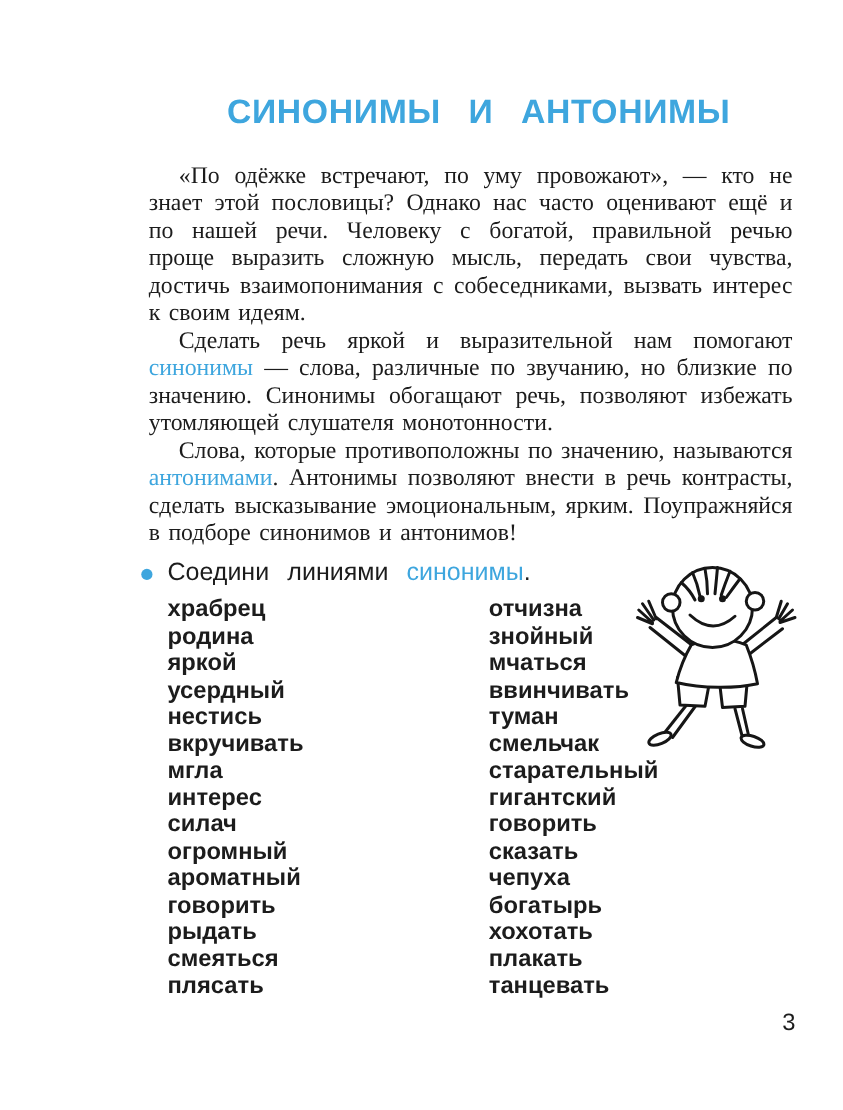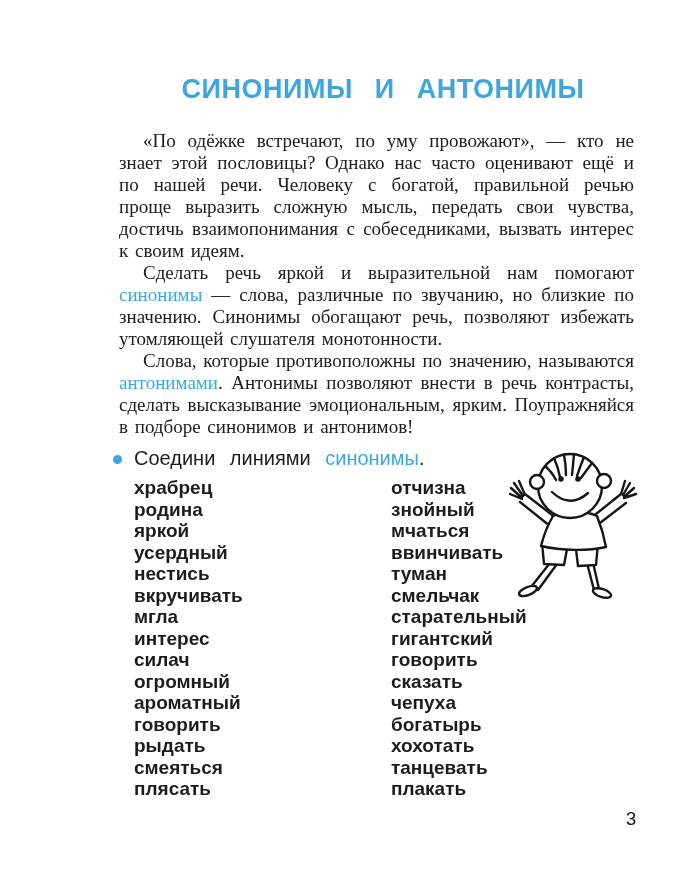--- a/index.html
+++ b/index.html
@@ -100,22 +100,22 @@
       <div class="word">ввинчивать</div>
       <div class="word">туман</div>
       <div class="word">смельчак</div>
       <div class="word">старательный</div>
       <div class="word">гигантский</div>
       <div class="word">говорить</div>
       <div class="word">сказать</div>
       <div class="word">чепуха</div>
       <div class="word">богатырь</div>
       <div class="word">хохотать</div>
+      <div class="word">плакать</div>
       <div class="word">танцевать</div>
-      <div class="word">плакать</div>
     </div>
 
   <div class="illustration">
     <svg viewBox="0 0 195 170" width="195" height="170">
       <g fill="none" stroke="#161616" stroke-width="2.4" stroke-linecap="round" stroke-linejoin="round">
 
         <path d="M 52,125 L 33,149"></path>
         <path d="M 59,126 L 40,152"></path>
         <ellipse cx="30" cy="153" rx="9.5" ry="4" fill="#fff" transform="rotate(-22 30 153)"></ellipse>
         <path d="M 90,129 L 96,152"></path>

